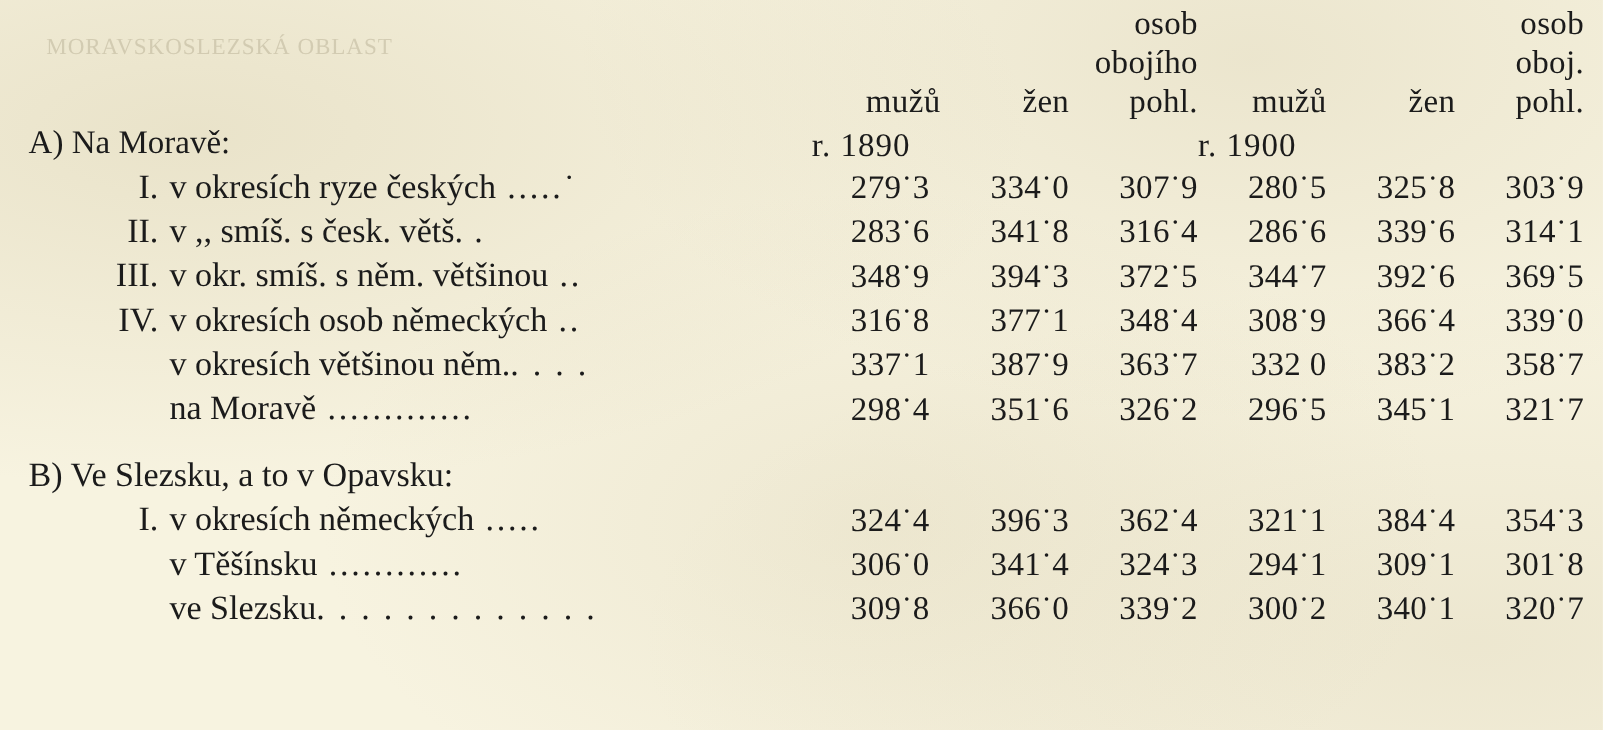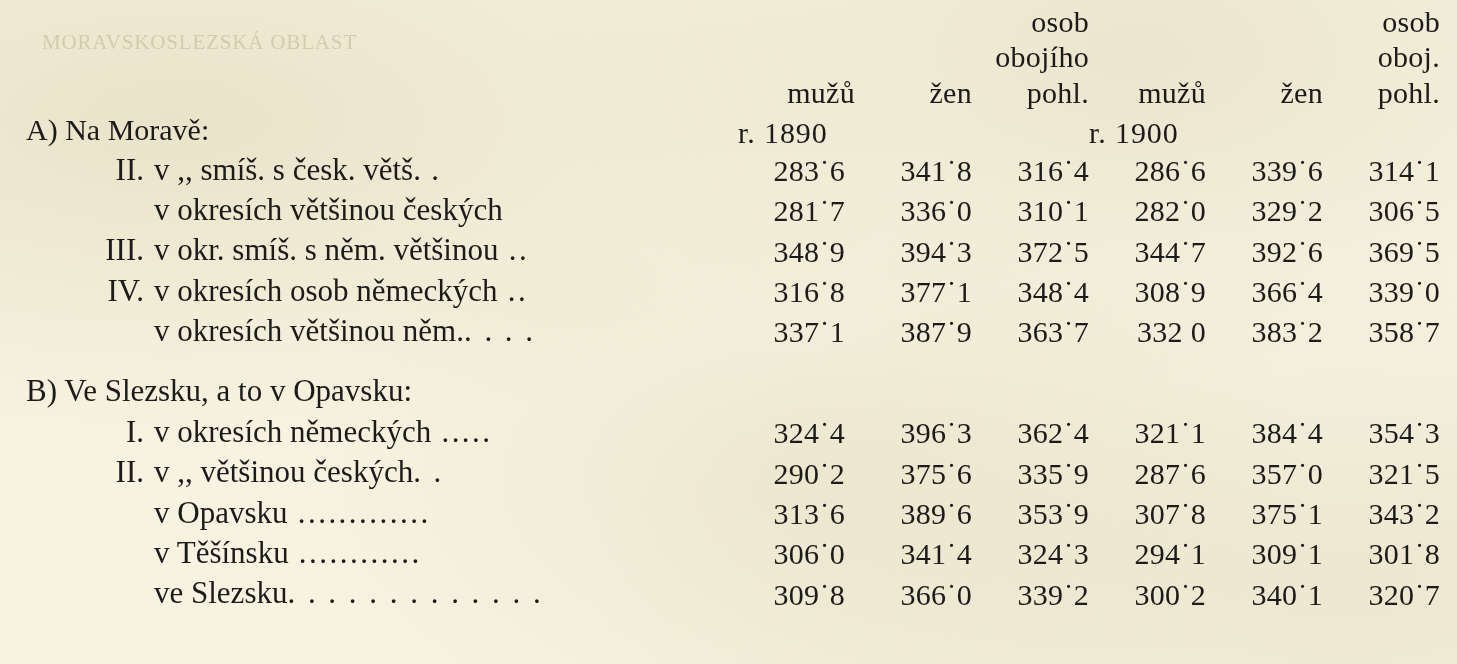--- a/index.html
+++ b/index.html
@@ -166,42 +166,42 @@
     <tbody>
 
       <tr class="yr-row">
         <td class="group-label">A) Na Moravě:</td>
         <td class="yr" colspan="3">r. 1890</td>
         <td class="yr" colspan="3">r. 1900</td>
       </tr>
 
       <tr class="data-row">
         <td class="row-label">
+          <span class="rn w1">I.</span><span>v okresích ryze českých</span><span class="dots"> .....˙</span>
+        </td>
+        <td class="num first">279˙3</td>
+        <td class="num">334˙0</td>
+        <td class="num">307˙9</td>
+        <td class="num">280˙5</td>
+        <td class="num">325˙8</td>
+        <td class="num">303˙9</td>
+      </tr>
+      <tr class="data-row">
+        <td class="row-label">
           <span class="rn w1">II.</span><span>v      ,,        smíš. s česk. větš.</span><span class="dots"> .</span>
         </td>
         <td class="num first">283˙6</td>
         <td class="num">341˙8</td>
         <td class="num">316˙4</td>
         <td class="num">286˙6</td>
         <td class="num">339˙6</td>
         <td class="num">314˙1</td>
       </tr>
       <tr class="data-row">
         <td class="row-label">
-          <span class="rn blank"></span><span>v okresích většinou českých</span><span class="dots"></span>
-        </td>
-        <td class="num first">281˙7</td>
-        <td class="num">336˙0</td>
-        <td class="num">310˙1</td>
-        <td class="num">282˙0</td>
-        <td class="num">329˙2</td>
-        <td class="num">306˙5</td>
-      </tr>
-      <tr class="data-row">
-        <td class="row-label">
           <span class="rn w1">III.</span><span>v okr. smíš. s něm. většinou</span><span class="dots"> ..</span>
         </td>
         <td class="num first">348˙9</td>
         <td class="num">394˙3</td>
         <td class="num">372˙5</td>
         <td class="num">344˙7</td>
         <td class="num">392˙6</td>
         <td class="num">369˙5</td>
       </tr>
       <tr class="data-row">
@@ -219,20 +219,31 @@
         <td class="row-label">
           <span class="rn blank"></span><span>v okresích většinou něm.</span><span class="dots">. . . .</span>
         </td>
         <td class="num first">337˙1</td>
         <td class="num">387˙9</td>
         <td class="num">363˙7</td>
         <td class="num">332 0</td>
         <td class="num">383˙2</td>
         <td class="num">358˙7</td>
       </tr>
+      <tr class="data-row">
+        <td class="row-label">
+          <span class="rn blank"></span><span>na Moravě</span><span class="dots"> .............</span>
+        </td>
+        <td class="num first">298˙4</td>
+        <td class="num">351˙6</td>
+        <td class="num">326˙2</td>
+        <td class="num">296˙5</td>
+        <td class="num">345˙1</td>
+        <td class="num">321˙7</td>
+      </tr>
 
       <tr class="spacer-row">
           <td colspan="7"></td>
         </tr>
 
       <tr>
         <td class="group-label" colspan="7">B) Ve Slezsku, a to v Opavsku:</td>
       </tr>
 
       <tr class="data-row">
@@ -241,42 +252,20 @@
         </td>
         <td class="num first">324˙4</td>
         <td class="num">396˙3</td>
         <td class="num">362˙4</td>
         <td class="num">321˙1</td>
         <td class="num">384˙4</td>
         <td class="num">354˙3</td>
       </tr>
       <tr class="data-row">
         <td class="row-label">
-          <span class="rn w1">II.</span><span>v      ,,        většinou českých</span><span class="dots">. .</span>
-        </td>
-        <td class="num first">290˙2</td>
-        <td class="num">375˙6</td>
-        <td class="num">335˙9</td>
-        <td class="num">287˙6</td>
-        <td class="num">357˙0</td>
-        <td class="num">321˙5</td>
-      </tr>
-      <tr class="data-row">
-        <td class="row-label">
-          <span class="rn blank"></span><span>v Opavsku</span><span class="dots"> .............</span>
-        </td>
-        <td class="num first">313˙6</td>
-        <td class="num">389˙6</td>
-        <td class="num">353˙9</td>
-        <td class="num">307˙8</td>
-        <td class="num">375˙1</td>
-        <td class="num">343˙2</td>
-      </tr>
-      <tr class="data-row">
-        <td class="row-label">
           <span class="rn blank"></span><span>v Těšínsku</span><span class="dots"> ............</span>
         </td>
         <td class="num first">306˙0</td>
         <td class="num">341˙4</td>
         <td class="num">324˙3</td>
         <td class="num">294˙1</td>
         <td class="num">309˙1</td>
         <td class="num">301˙8</td>
       </tr>
       <tr class="data-row">

